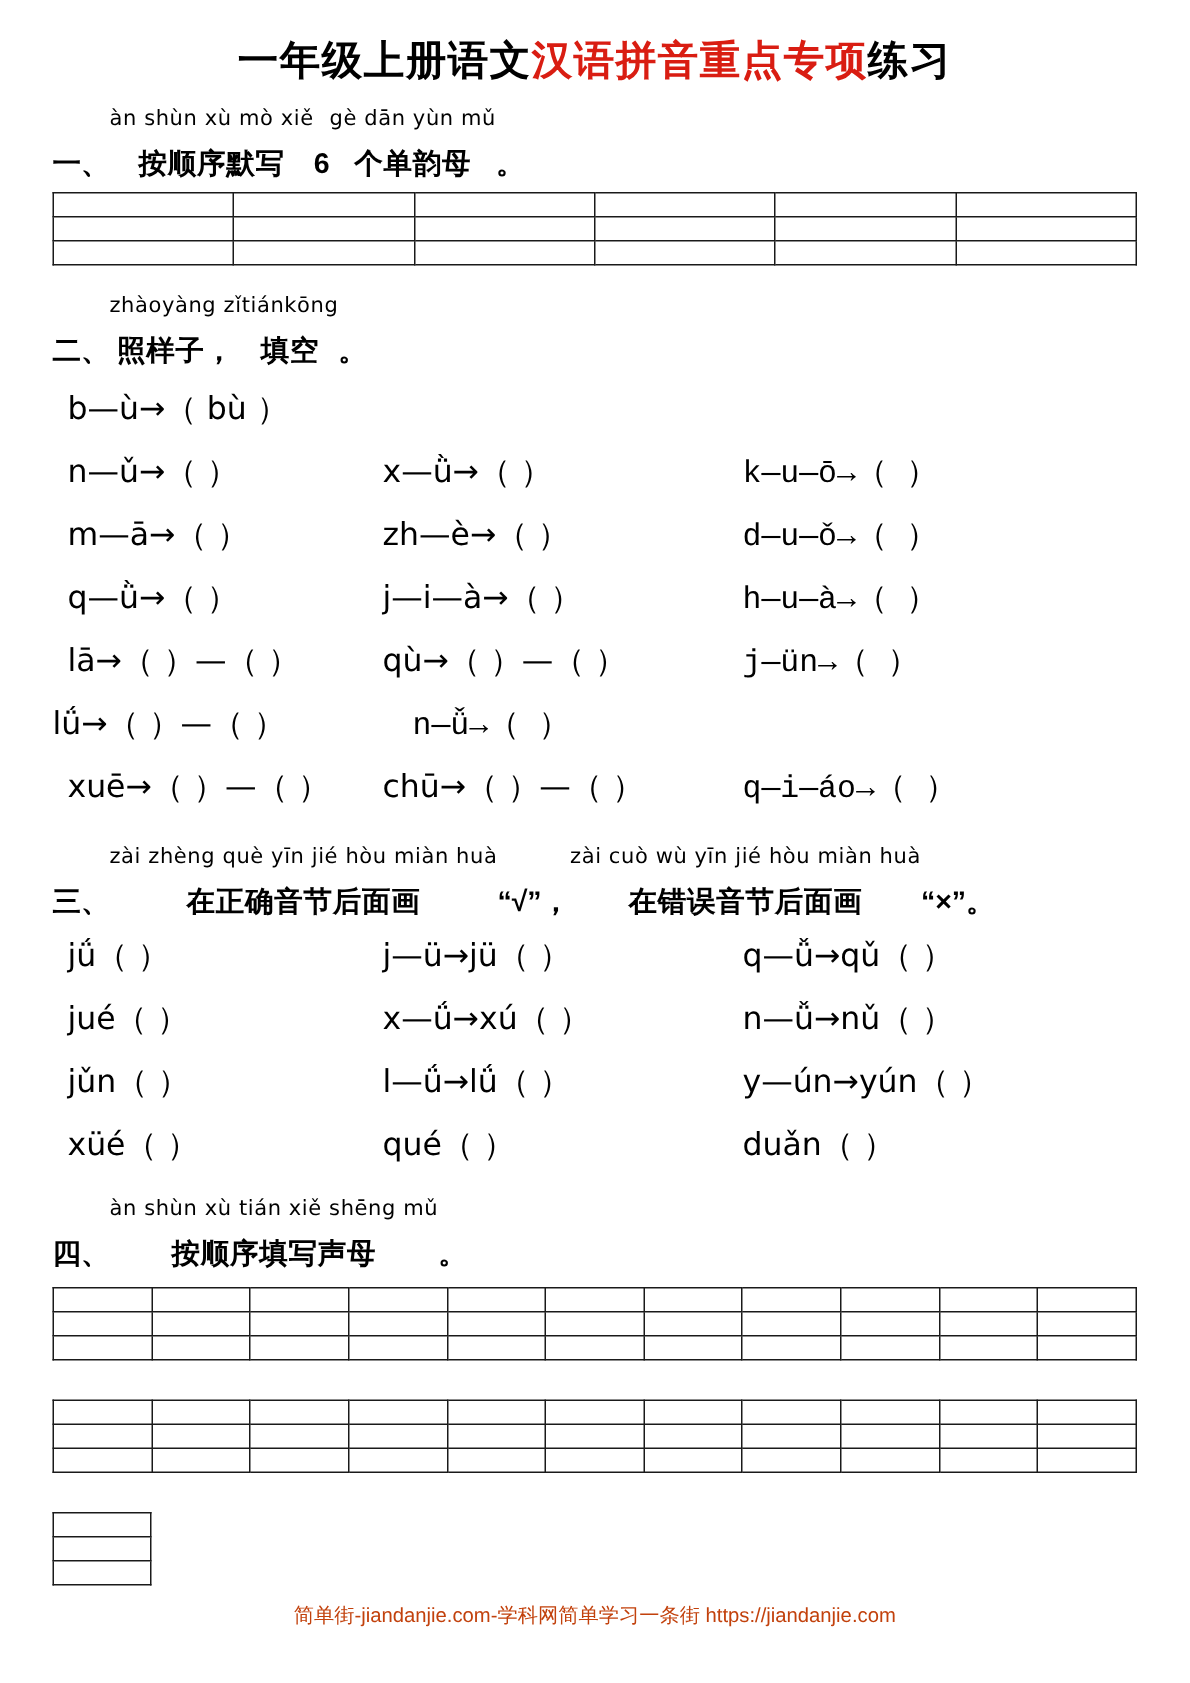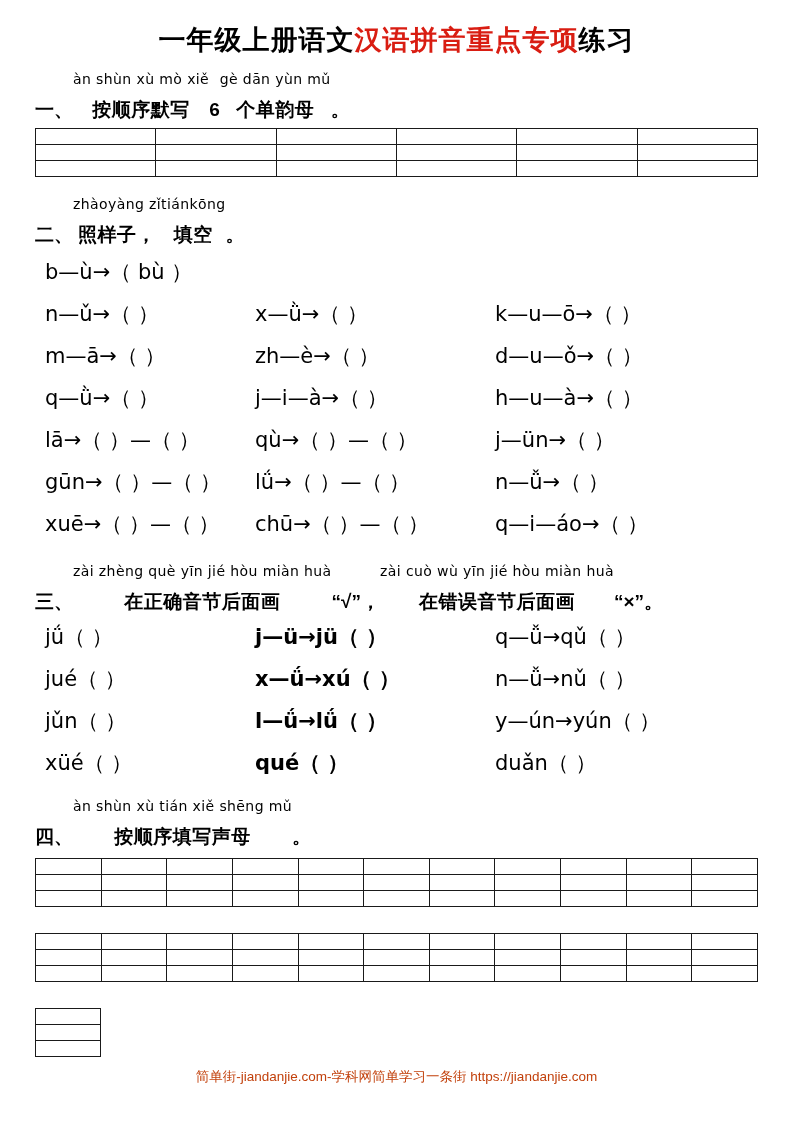--- a/index.html
+++ b/index.html
@@ -104,24 +104,24 @@
     font-size: 21px;
     height: 42px;
     font-family: "DejaVu Sans", sans-serif;
     white-space: nowrap;
   }
   .ex-row .col {
     display: inline-block;
   }
   .s2-c1 { width: 210px; padding-left: 10px; }
   .s2-c2 { width: 240px; }
-  .s2-c3 { width: 260px; }
+  .s2-c3 { width: 260px; font-family: Liberation Mono, monospace; }
 
   .s3-c1 { width: 210px; padding-left: 10px; }
-  .s3-c2 { width: 240px; font-weight: bold; }
+  .s3-c2 { width: 240px; }
   .s3-c3 { width: 260px; }
 
   
   .footer {
     position: absolute;
     left: 0;
     right: 0;
     top: 1068px;
     text-align: center;
     font-size: 13.5px;
@@ -195,21 +195,20 @@
       <span class="col s2-c1">q—ǜ→（            ）</span>
       <span class="col s2-c2">j—i—à→（            ）</span>
       <span class="col s2-c3">h—u—à→（            ）</span>
     </div>
     <div class="ex-row">
       <span class="col s2-c1">lā→（    ）—（    ）</span>
       <span class="col s2-c2">qù→（    ）—（    ）</span>
       <span class="col s2-c3">j—ün→（            ）</span>
     </div>
     <div class="ex-row">
-      <span class="col s2-c1">gūn→（    ）—（    ）</span>
       <span class="col s2-c2">lǘ→（    ）—（    ）</span>
       <span class="col s2-c3">n—ǚ→（            ）</span>
     </div>
     <div class="ex-row">
       <span class="col s2-c1">xuē→（    ）—（    ）</span>
       <span class="col s2-c2">chū→（    ）—（    ）</span>
       <span class="col s2-c3">q—i—áo→（            ）</span>
     </div>
   </div>
 

